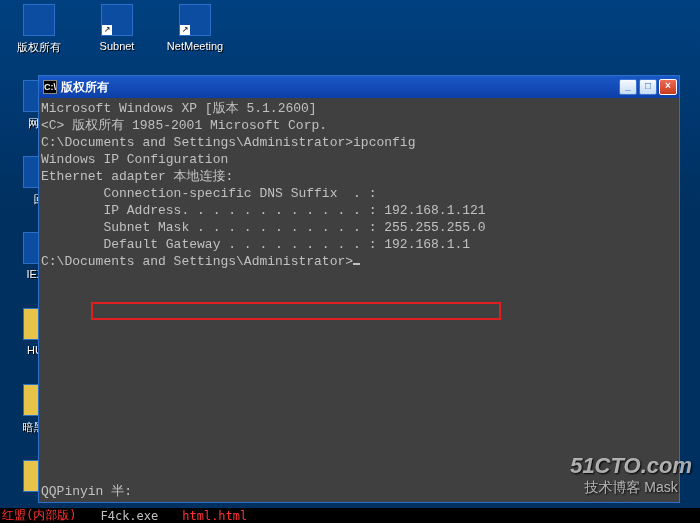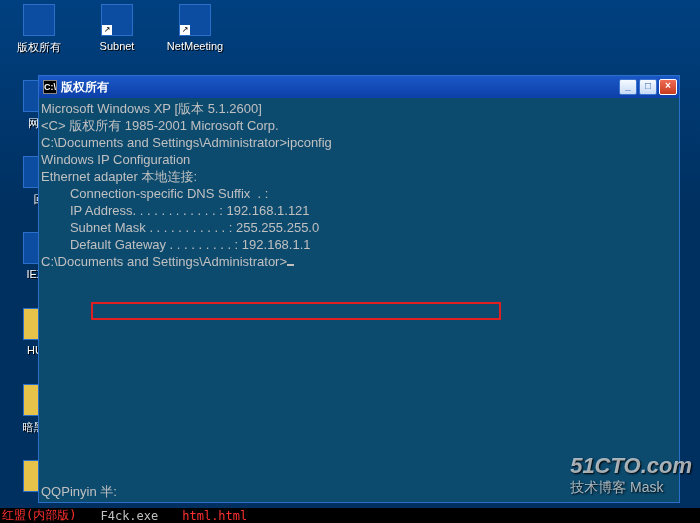--- a/index.html
+++ b/index.html
@@ -84,23 +84,23 @@
     font-weight: bold;
     line-height: 12px;
     text-align: center;
     color: #335fb4;
     cursor: default;
   }
   .title-btn.close { background: linear-gradient(#ee6b55, #c73b1f); color: #fff; border-color: #fff; }
 
   .console {
     flex: 1;
-    background: #0c4a6e;
+    background: #404040;
     color: #c0c0c0;
-    font-family: Liberation Sans, sans-serif;
+    font-family: Liberation Mono, monospace;
     font-size: 13px;
     line-height: 17px;
     padding: 2px 4px 2px 2px;
     white-space: pre;
     overflow: hidden;
     position: relative;
   }
   .highlight-box {
     position: absolute;
     border: 2px solid #e02020;
@@ -112,21 +112,21 @@
     background: #c0c0c0;
     vertical-align: baseline;
   }
 
   .watermark {
     position: absolute;
     right: 8px;
     bottom: 26px;
     color: rgba(255,255,255,0.65);
     font-family: Arial, sans-serif;
-    text-align: left;
+    text-align: center;
     text-shadow: 1px 1px 2px #000;
   }
   .watermark .big { font-size: 22px; font-weight: bold; font-style: italic; }
   .watermark .small { font-size: 14px; }
 
   .taskbar {
     position: absolute;
     left: 0; right: 0; bottom: 0;
     height: 15px;
     background: #000;

